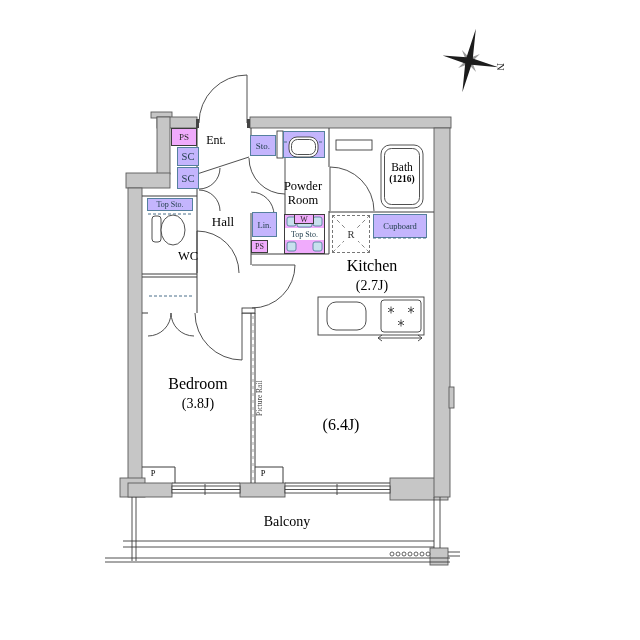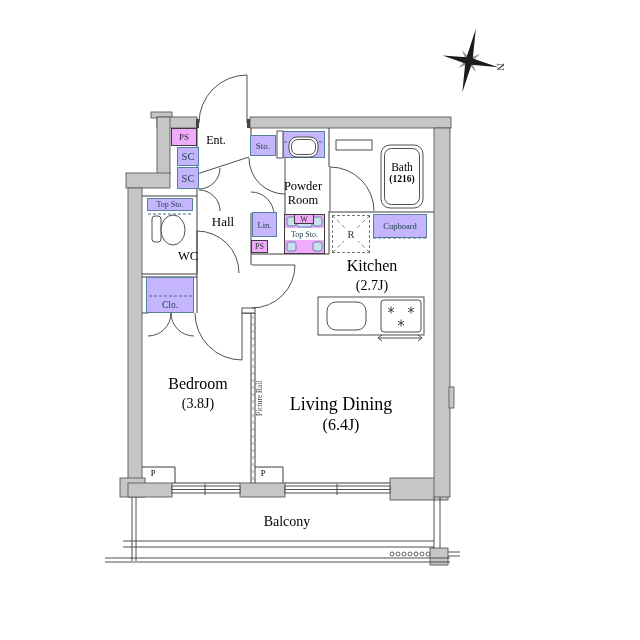--- a/index.html
+++ b/index.html
@@ -163,23 +163,20 @@
     </div>
   <div class="box blue" style="left:177px;top:147px;width:22px;height:19px;font-size:10.5px;">
       <span>SC</span>
     </div>
   <div class="box blue" style="left:177px;top:167px;width:22px;height:22px;font-size:10.5px;">
       <span>SC</span>
     </div>
   <div class="box blue" style="left:147px;top:198px;width:46px;height:13px;font-size:8px;">
       <span>Top Sto.</span>
     </div>
-  <div class="box blue" style="left:146px;top:277px;width:48px;height:36px;font-size:9.5px;align-items:flex-end;padding-bottom:2px;">
-      <span>Clo.</span>
-    </div>
   <div class="box blue" style="left:250px;top:135px;width:26px;height:21px;font-size:9px;">
       <span>Sto.</span>
     </div>
   <div class="box blue" style="left:283px;top:131px;width:42px;height:27px;"></div>
   <div class="box blue" style="left:252px;top:212px;width:25px;height:25px;font-size:8.5px;">
       <span>Lin.</span>
     </div>
   <div class="box white" style="left:251px;top:240px;width:17px;height:13px;font-size:8px;">
       <span>PS</span>
     </div>
@@ -226,21 +223,20 @@
   <div class="lbl" style="left:203px;top:215px;width:40px;font-size:13px;">Hall</div>
   <div class="lbl" style="left:168px;top:249px;width:40px;font-size:12.5px;">WC</div>
   <div class="lbl" style="left:273px;top:179px;width:60px;font-size:12.5px;">
     <div>Powder</div>
     <div>Room</div>
   </div>
   <div class="lbl" style="left:382px;top:161px;width:40px;font-size:11.5px;z-index:4;">Bath</div>
   <div class="lbl" style="left:382px;top:174px;width:40px;font-size:9.5px;z-index:4;font-weight:bold;">(1216)</div>
   <div class="lbl" style="left:332px;top:257px;width:80px;font-size:16px;">Kitchen</div>
   <div class="lbl" style="left:332px;top:278px;width:80px;font-size:14px;">(2.7J)</div>
-  <div class="lbl" style="left:261px;top:394px;width:160px;font-size:18px;">Living Dining</div>
   <div class="lbl" style="left:261px;top:416px;width:160px;font-size:16px;">(6.4J)</div>
   <div class="lbl" style="left:158px;top:375px;width:80px;font-size:16px;">Bedroom</div>
   <div class="lbl" style="left:158px;top:396px;width:80px;font-size:14px;">(3.8J)</div>
   <div class="lbl" style="left:257px;top:514px;width:60px;font-size:14px;">Balcony</div>
 
   <div class="lbl" style="left:146px;top:469px;width:14px;font-size:8.5px;">P</div>
   <div class="lbl" style="left:256px;top:469px;width:14px;font-size:8.5px;">P</div>
 
   <div class="lbl" style="left:231px;top:394px;width:58px;font-size:7.5px;transform:rotate(-90deg);color:#444;">Picture Rail</div>
 

